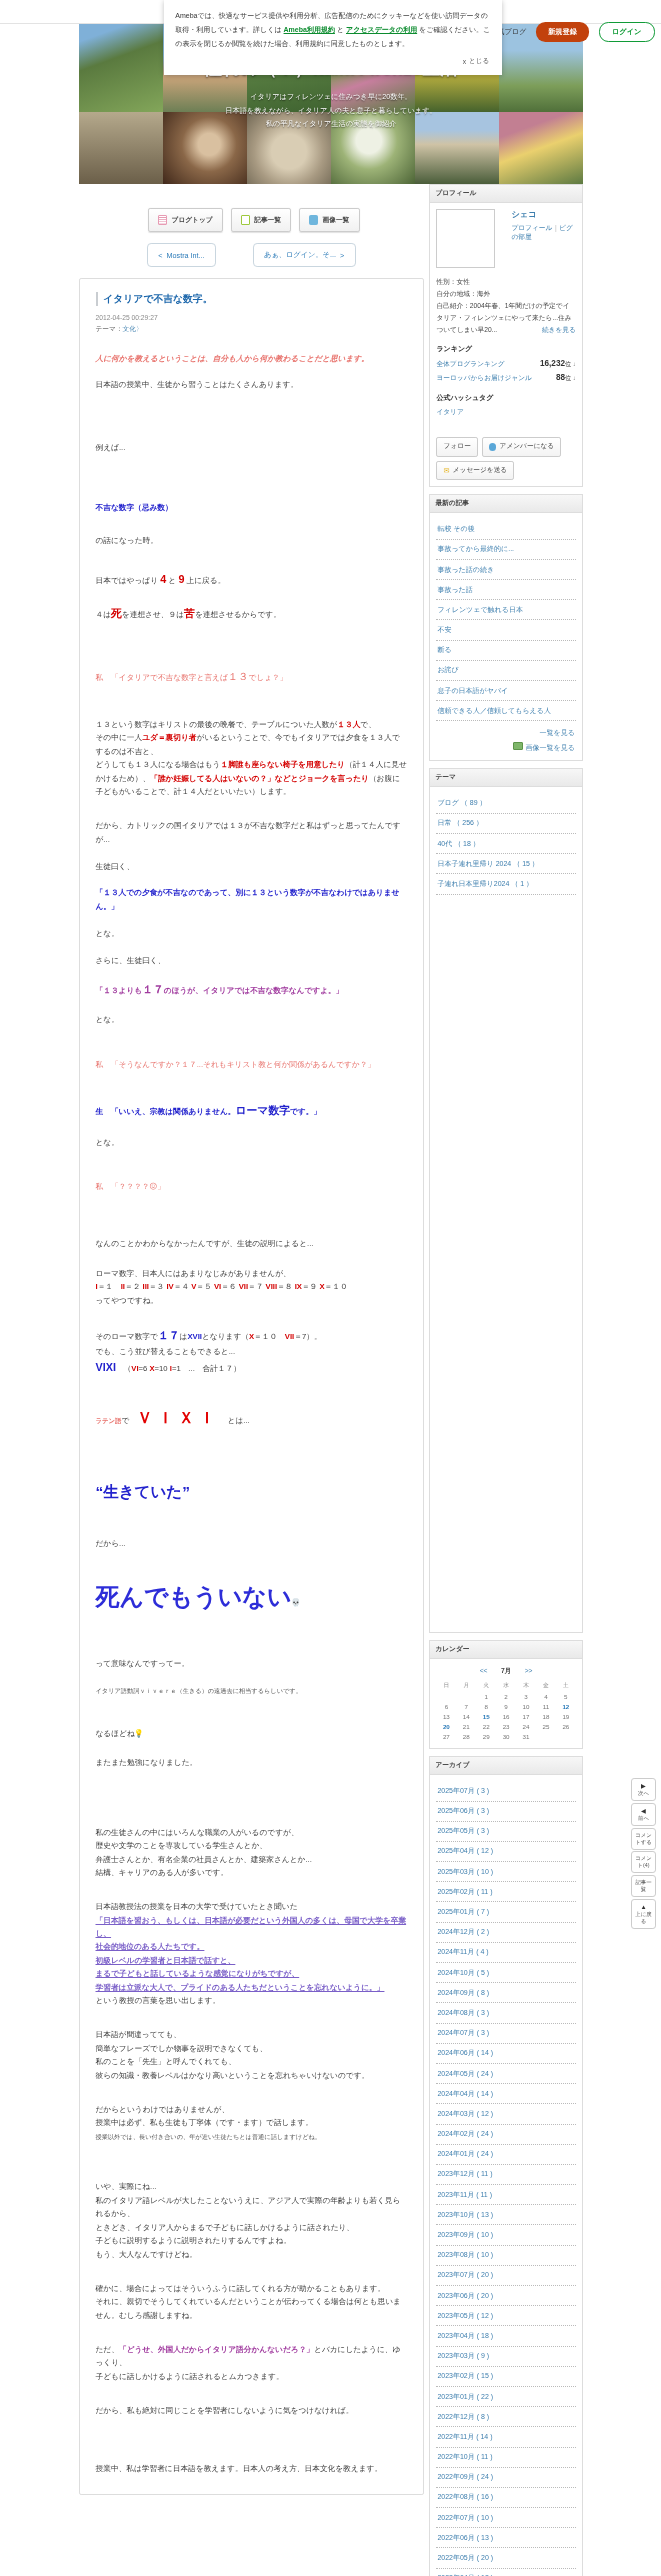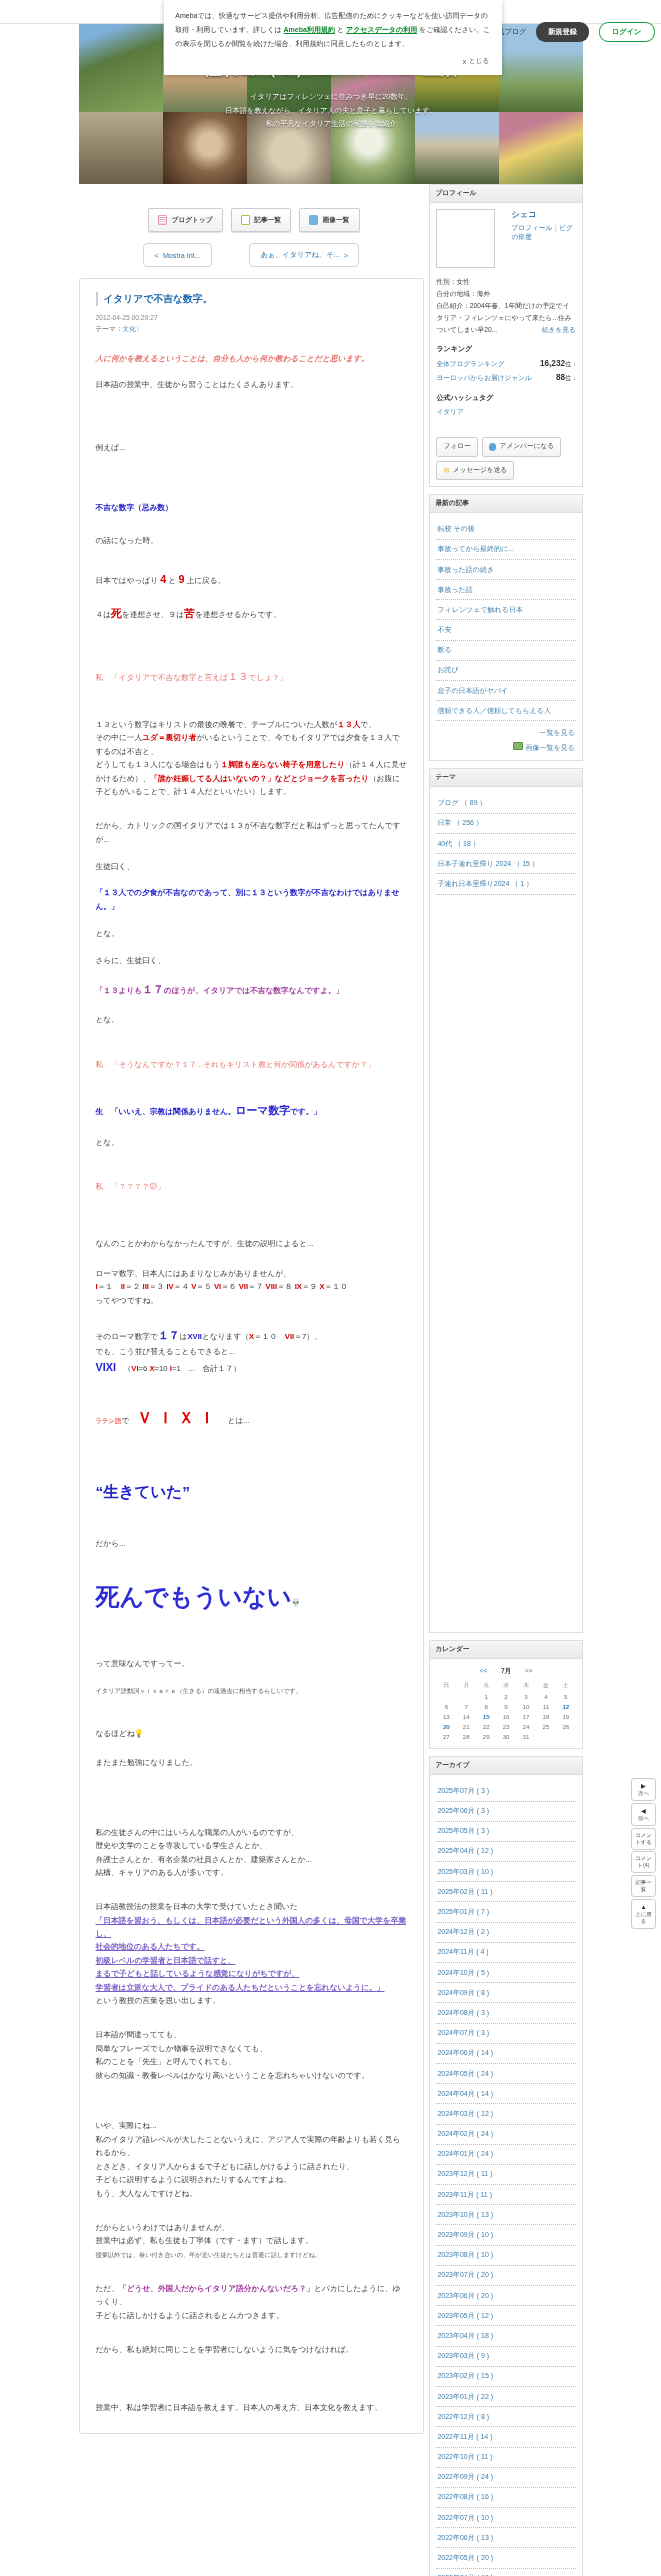--- a/index.html
+++ b/index.html
@@ -12,21 +12,21 @@
   .logo{display:flex;align-items:center;gap:3.1px;}
   .logo-mark{width:11.3px;height:12.4px;background:#169b3d;border-radius:46% 46% 40% 40%;position:relative;}
   .logo-mark:after{content:"";position:absolute;left:2.6px;top:4.6px;width:6.2px;height:4.6px;background:#fff;border-radius:50% 50% 45% 45%;}
   .logo-text{font-size:10.8px;font-weight:bold;color:#222;letter-spacing:-0.3px;}
   .topnav{display:flex;gap:13.4px;margin-left:17.5px;font-size:7.2px;color:#444;}
   .topnav .titem{display:flex;align-items:center;gap:3.1px;}
   .tri{color:#9bb5a0;font-size:5.2px;}
   .top-right{margin-left:auto;display:flex;align-items:center;gap:9.3px;}
   .pop{display:flex;align-items:center;gap:3.1px;font-size:7.2px;color:#333;}
   .star{color:#2f9a4b;font-size:8.2px;}
-  .btn-signup{background:#404040;color:#fff;border-radius:9.3px;padding:4.6px 12.4px;font-size:7.2px;font-weight:bold;border:none;}
+  .btn-signup{background:#c2410c;color:#fff;border-radius:9.3px;padding:4.6px 12.4px;font-size:7.2px;font-weight:bold;border:none;}
   .btn-login{background:#fff;color:#109b37;border:1px solid #109b37;border-radius:9.3px;padding:3.6px 12.4px;font-size:7.2px;font-weight:bold;}
   
   .cookie{position:absolute;top:0;left:164px;width:315px;background:#fff;box-shadow:0 1px 5.2px rgba(0,0,0,.25);padding:9.3px 11.3px 5.2px;z-index:9;}
   .cookie p{margin:0;font-size:7px;line-height:1.95;color:#333;}
   .cookie a{color:#0c8c2f;font-weight:bold;text-decoration:underline;}
   .cookie-close{display:flex;justify-content:flex-end;align-items:center;gap:2.6px;color:#555;font-size:6.7px;padding:7.2px 1px 3.1px;}
   
   .bheader{position:relative;margin-left:79px;width:504px;height:160px;overflow:hidden;}
   .tiles{position:absolute;inset:0;display:grid;grid-template-columns:repeat(6,1fr);grid-template-rows:88px 72px;}
   .t1{background:linear-gradient(160deg,#7fb0d8 15%,#5a7a3f 40%,#83a65a);}
@@ -212,21 +212,21 @@
             <span>画像一覧</span>
           </span>
       </div>
 
       <div class="pager">
         <span class="pbtn">
             <span>&lt;</span>
             <span>Mostra Int...</span>
           </span>
         <span class="pbtn">
-            <span>あぁ、イタリアね。そ...</span>
+            <span>あぁ、ログイン。そ...</span>
             <span>&gt;</span>
           </span>
       </div>
 
       <div class="card">
         <div class="a-title">
           <span class="a-bar"></span>
           <h1>イタリアで不吉な数字。</h1>
         </div>
         <div class="a-date">2012-04-25 00:29:27</div>
@@ -262,22 +262,23 @@
             <div class="par" style="margin-top: 47px;"><span class="s-blueh">“生きていた”</span></div>
             <div class="par" style="margin-top: 32px;"><span class="s-n">だから...</span></div>
             <div class="par" style="margin-top: 25px;"><span class="s-bluex">死んでもういない</span><span class="s-n">💀</span></div>
             <div class="par" style="margin-top: 39px;"><span class="s-n">って意味なんですってー。</span></div>
             <div class="par" style="margin-top: 13.4px;"><span class="s-small">イタリア語動詞ｖｉｖｅｒｅ（生きる）の遠過去に相当するらしいです。</span></div>
             <div class="par" style="margin-top: 30px;"><span class="s-n">なるほどね💡</span></div>
             <div class="par" style="margin-top: 15.5px;"><span class="s-n">またまた勉強になりました。</span></div>
             <div class="par" style="margin-top: 56px;"><span class="s-n">私の生徒さんの中にはいろんな職業の人がいるのですが、</span><br><span class="s-n">歴史や文学のことを専攻している学生さんとか、</span><br><span class="s-n">弁護士さんとか、有名企業の社員さんとか、建築家さんとか...</span><br><span class="s-n">結構、キャリアのある人が多いです。</span></div>
             <div class="par" style="margin-top: 20.6px;"><span class="s-n">日本語教授法の授業を日本の大学で受けていたとき聞いた</span><br><span class="s-n"></span><span class="s-pul">「日本語を習おう、もしくは、日本語が必要だという外国人の多くは、母国で大学を卒業し、</span><br><span class="s-pul">社会的地位のある人たちです。</span><br><span class="s-pul">初級レベルの学習者と日本語で話すと、</span><br><span class="s-pul">まるで子どもと話しているような感覚になりがちですが、</span><br><span class="s-pul">学習者は立派な大人で、プライドのある人たちだということを忘れないように。」</span><span class="s-n"></span><br><span class="s-n">という教授の言葉を思い出します。</span></div>
             <div class="par" style="margin-top: 20.6px;"><span class="s-n">日本語が間違ってても、</span><br><span class="s-n">簡単なフレーズでしか物事を説明できなくても、</span><br><span class="s-n">私のことを「先生」と呼んでくれても、</span><br><span class="s-n">彼らの知識・教養レベルはかなり高いということを忘れちゃいけないのです。</span></div>
+            <div class="par" style="margin-top: 20.6px;"><span class="s-n">だからというわけではありませんが、</span><br><span class="s-n">授業中は必ず、私も生徒も丁寧体（です・ます）で話します。</span><br><span class="s-n"></span><span class="s-small">授業以外では、長い付き合いの、年が近い生徒たちとは普通に話しますけどね。</span></div>
             <div class="par" style="margin-top: 37px;"><span class="s-n">いや、実際にね...</span><br><span class="s-n">私のイタリア語レベルが大したことないうえに、アジア人で実際の年齢よりも若く見られるから、</span><br><span class="s-n">ときどき、イタリア人からまるで子どもに話しかけるように話されたり、</span><br><span class="s-n">子どもに説明するように説明されたりするんですよね。</span><br><span class="s-n">もう、大人なんですけどね。</span></div>
-            <div class="par" style="margin-top: 20.6px;"><span class="s-n">だからというわけではありませんが、</span><br><span class="s-n">授業中は必ず、私も生徒も丁寧体（です・ます）で話します。</span><br><span class="s-n"></span><span class="s-small">授業以外では、長い付き合いの、年が近い生徒たちとは普通に話しますけどね。</span></div>
+            <div class="par" style="margin-top: 20.6px;"><span class="s-n">確かに、場合によってはそういうふうに話してくれる方が助かることもあります。</span><br><span class="s-n">それに、親切でそうしてくれているんだということが伝わってくる場合は何とも思いません。むしろ感謝しますね。</span></div>
             <div class="par" style="margin-top: 20.6px;"><span class="s-n">ただ、</span><span class="s-purple">「どうせ、外国人だからイタリア語分かんないだろ？」</span><span class="s-n">とバカにしたように、ゆっくり、</span><br><span class="s-n">子どもに話しかけるように話されるとムカつきます。</span></div>
             <div class="par" style="margin-top: 20.6px;"><span class="s-n">だから、私も絶対に同じことを学習者にしないように気をつけなければ。</span></div>
             <div class="par" style="margin-top: 45px;"><span class="s-n">授業中、私は学習者に日本語を教えます。日本人の考え方、日本文化を教えます。</span></div>
           </div>
 
       </div>
 
     </div>
 
     <div class="sidebar">

